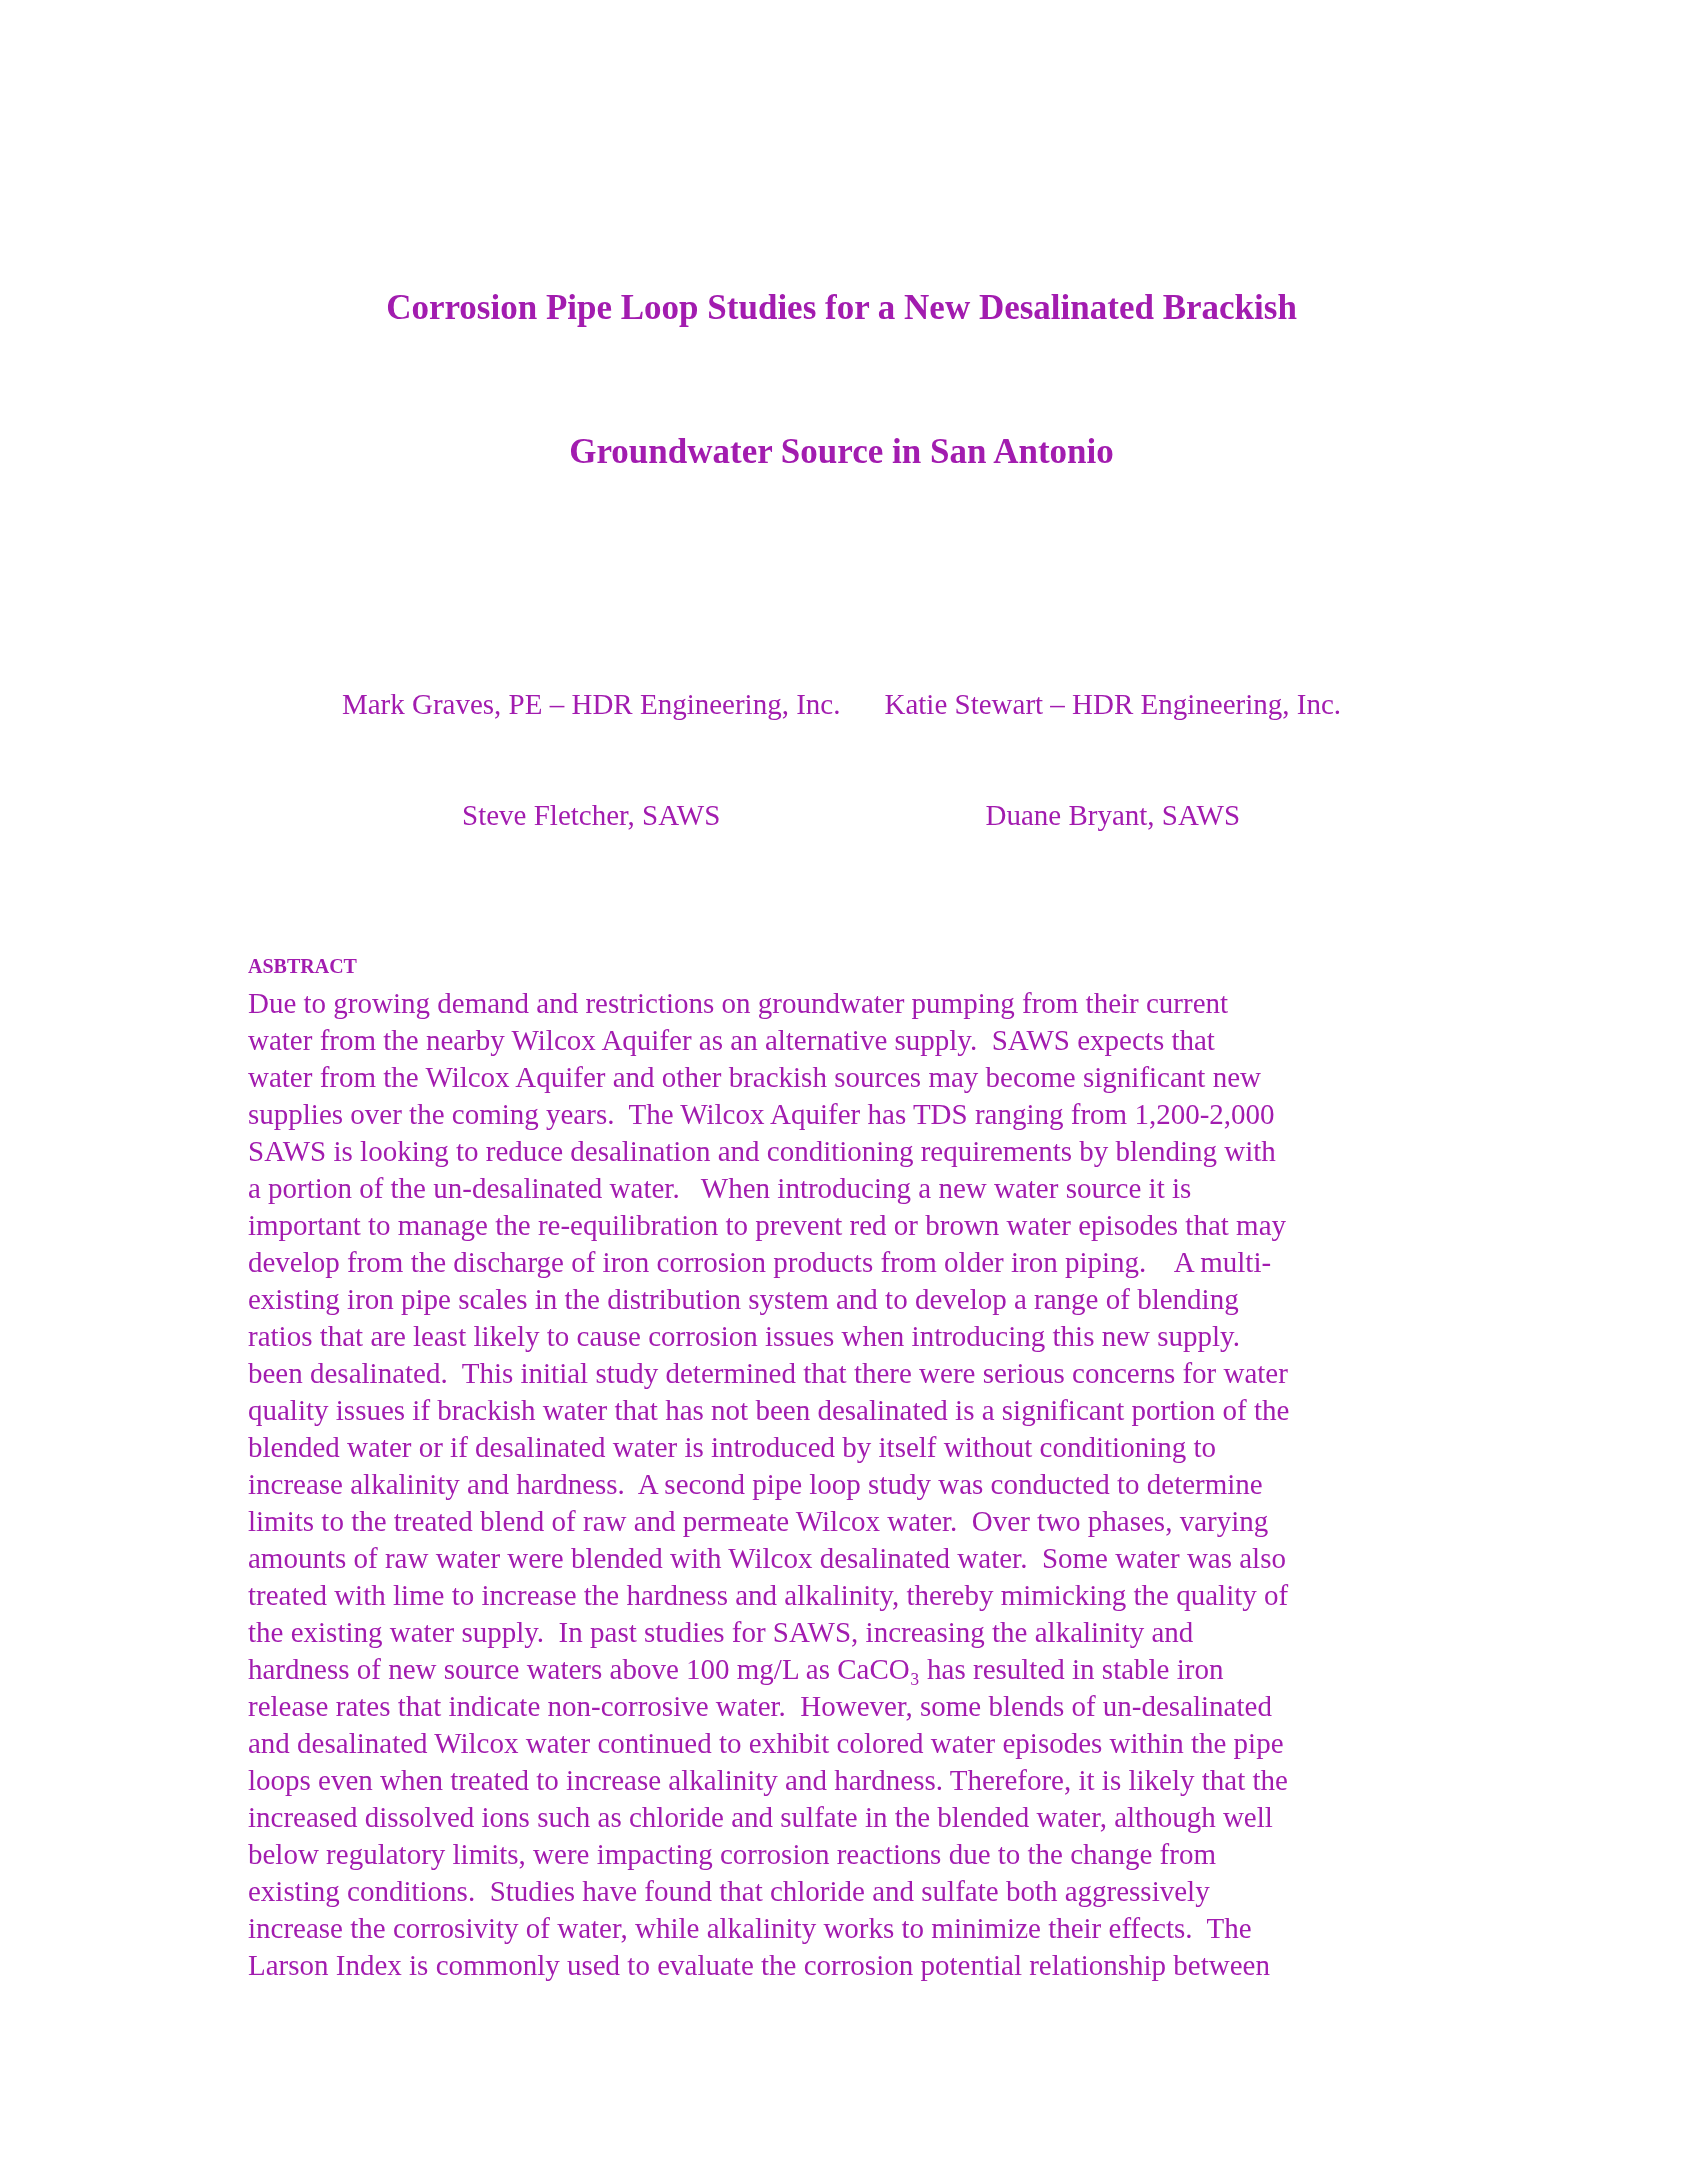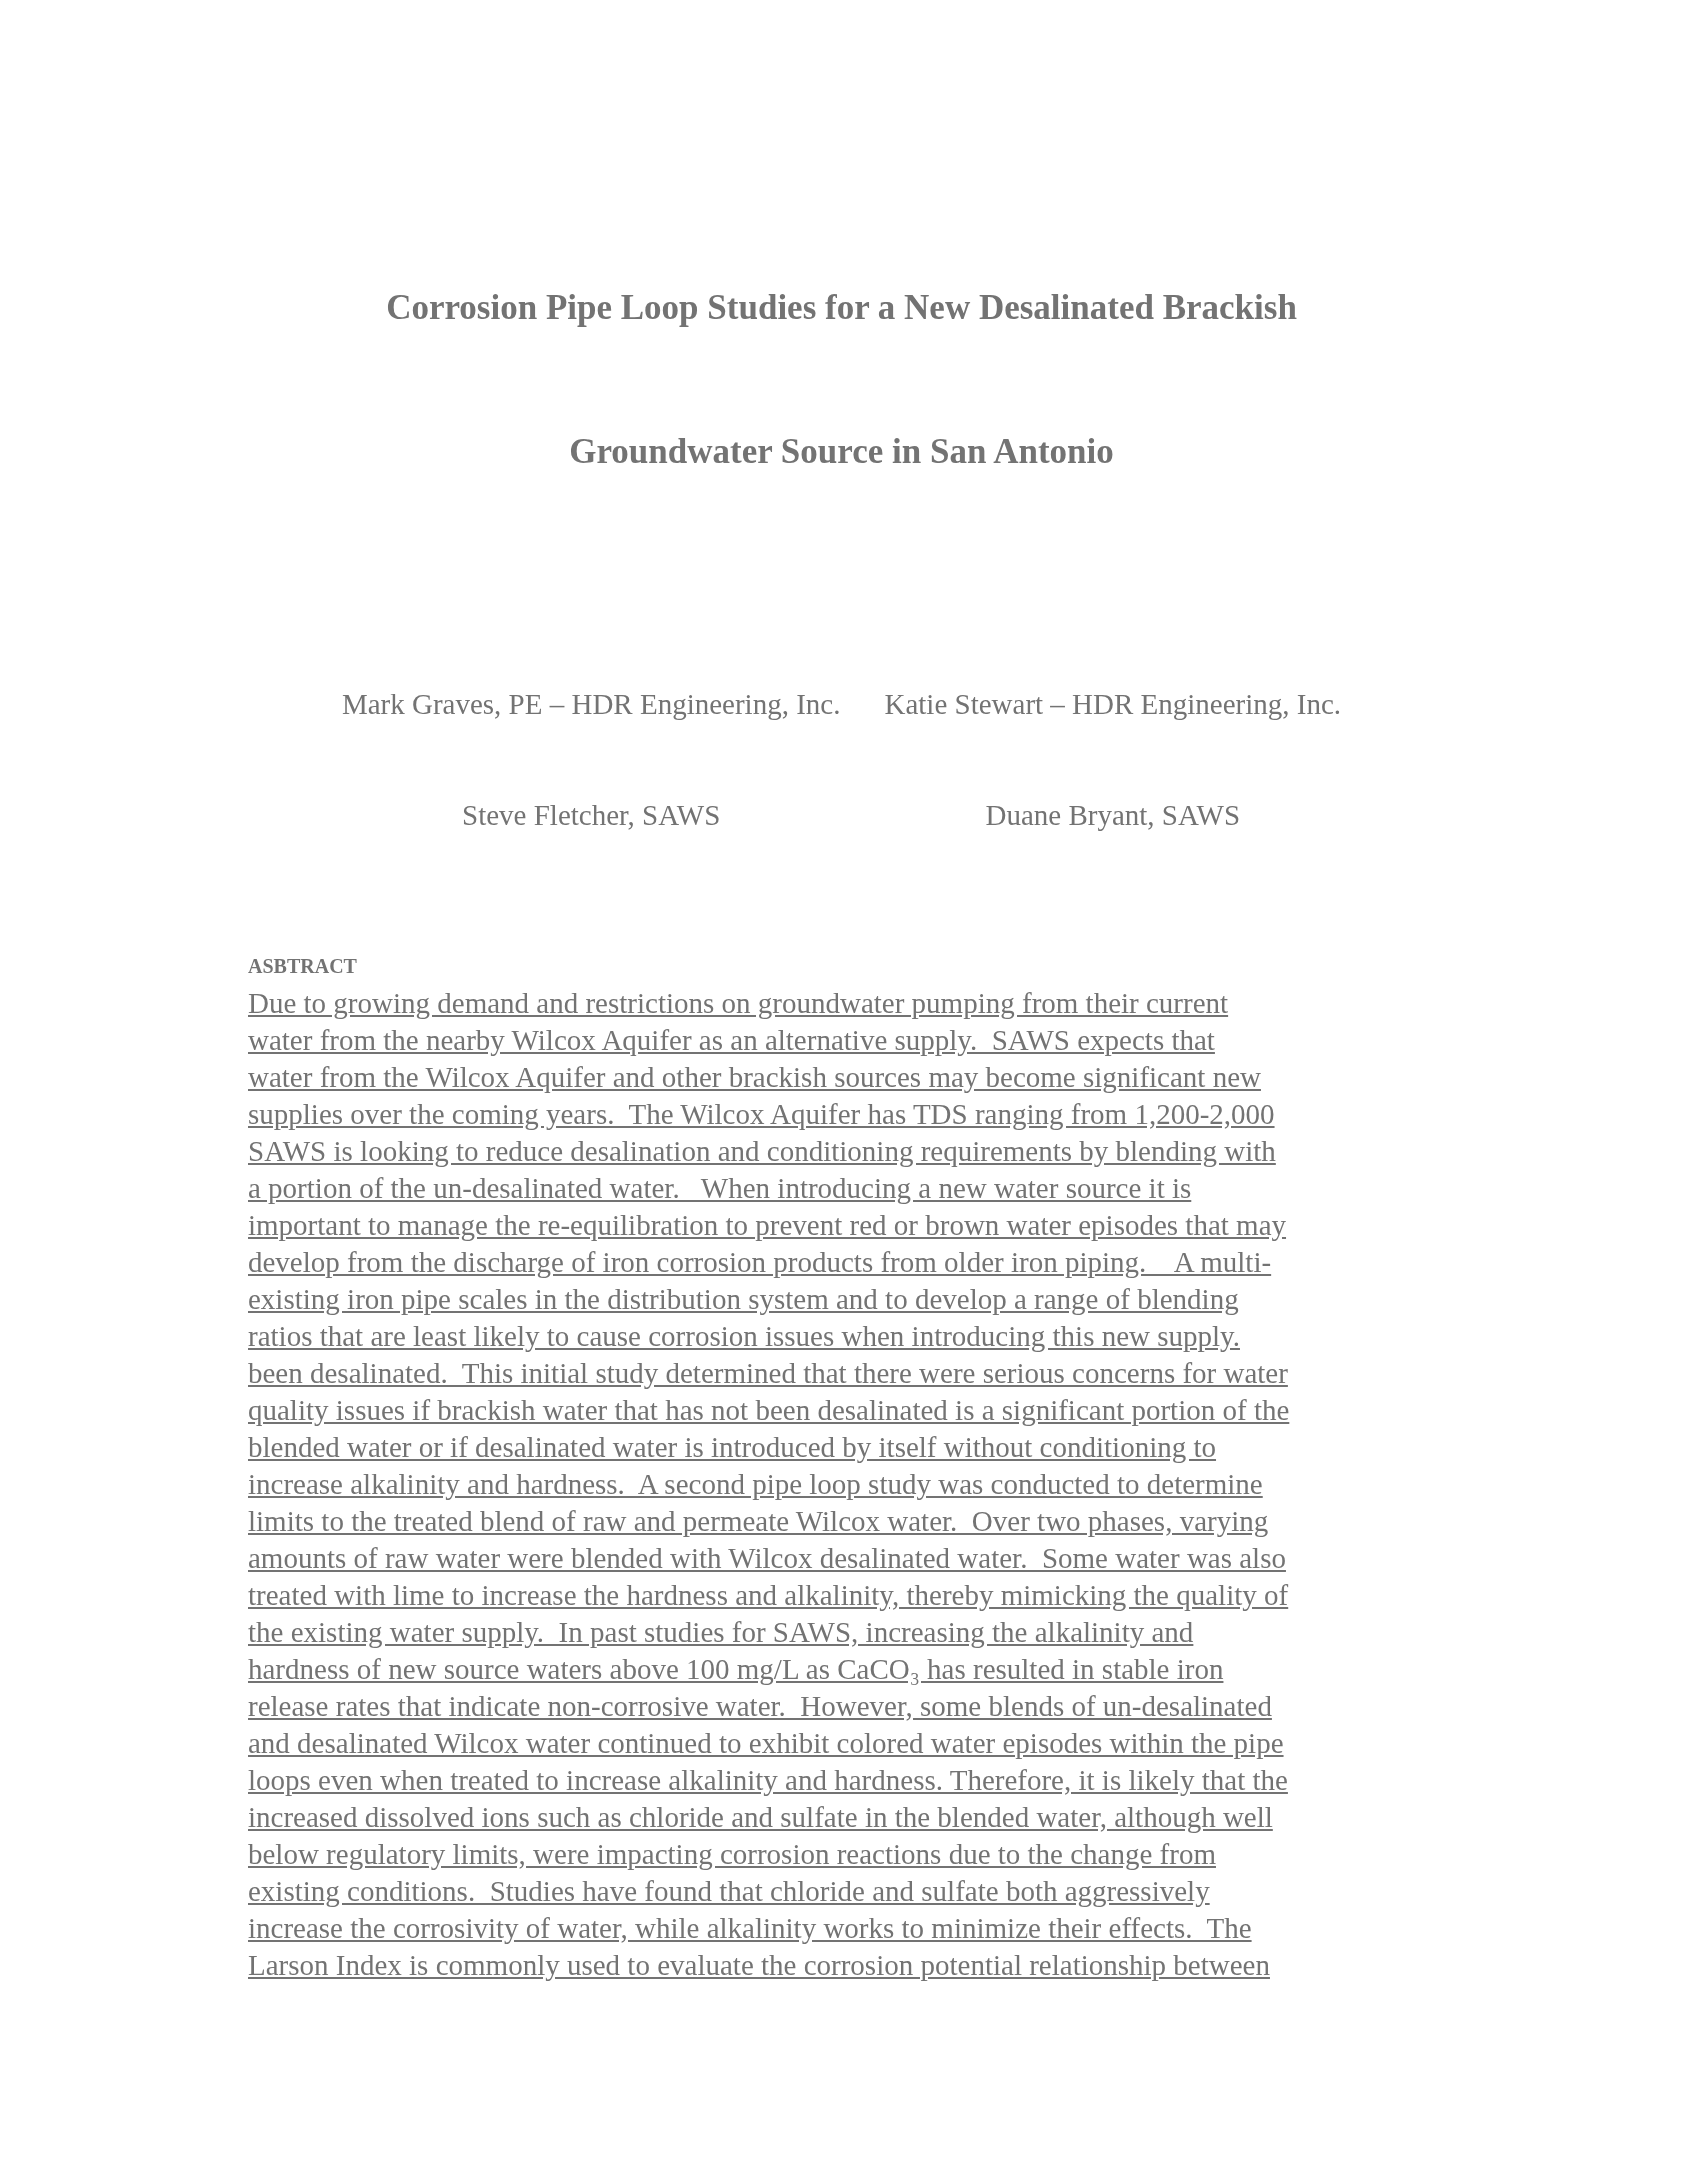--- a/index.html
+++ b/index.html
@@ -6,21 +6,21 @@
     margin: 0;
     padding: 0;
     background: #ffffff;
   }
   .page {
     position: relative;
     width: 1683px;
     height: 2178px;
     box-sizing: border-box;
     background: #ffffff;
-    color: #737373;
+    color: #a21caf;
     padding: 188px 248px 0 248px;
     font-family: "Liberation Serif", "DejaVu Serif", serif;
     overflow: hidden;
   }
   .title {
     margin: 0 0 40px 0;
     font-size: 35px;
     font-weight: bold;
     line-height: 48px;
     text-align: center;
@@ -42,21 +42,20 @@
   .abstract-heading {
     font-size: 20px;
     font-weight: bold;
     line-height: 37px;
     white-space: pre;
   }
   .abstract-lines .bline {
     font-size: 29px;
     line-height: 37px;
     white-space: pre;
-    text-decoration: underline;
   }
 </style>
 </head>
 <body>
 
 <div class="page">
 
   <h1 class="title">
     <div>Corrosion Pipe Loop Studies for a New Desalinated Brackish</div>
     <div>Groundwater Source in San Antonio</div>

